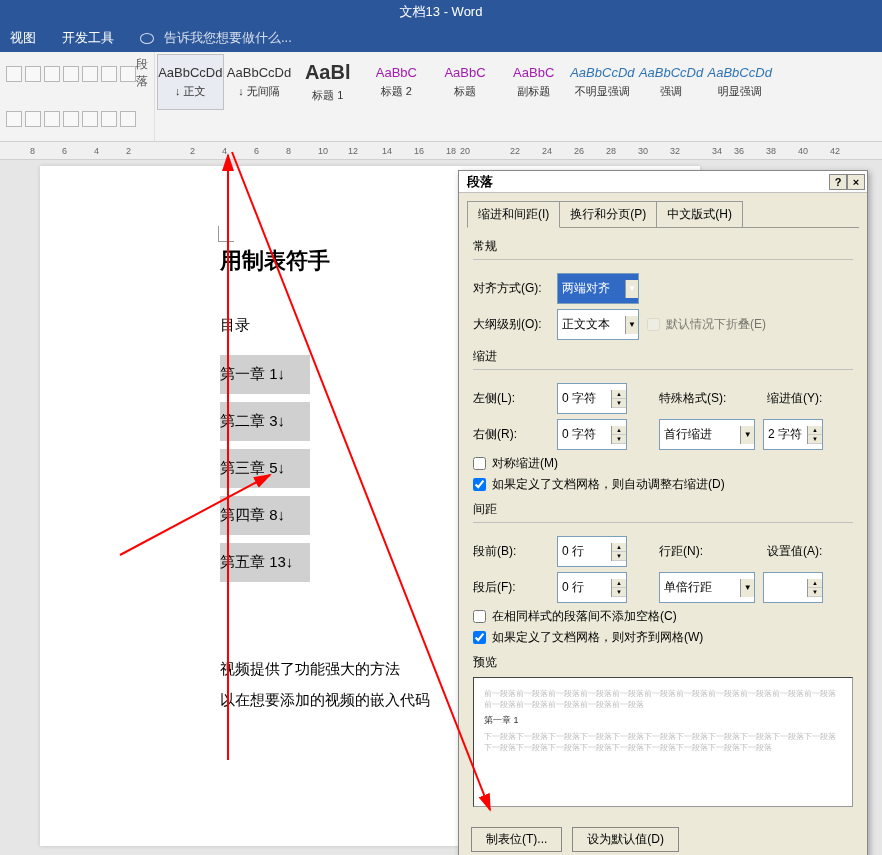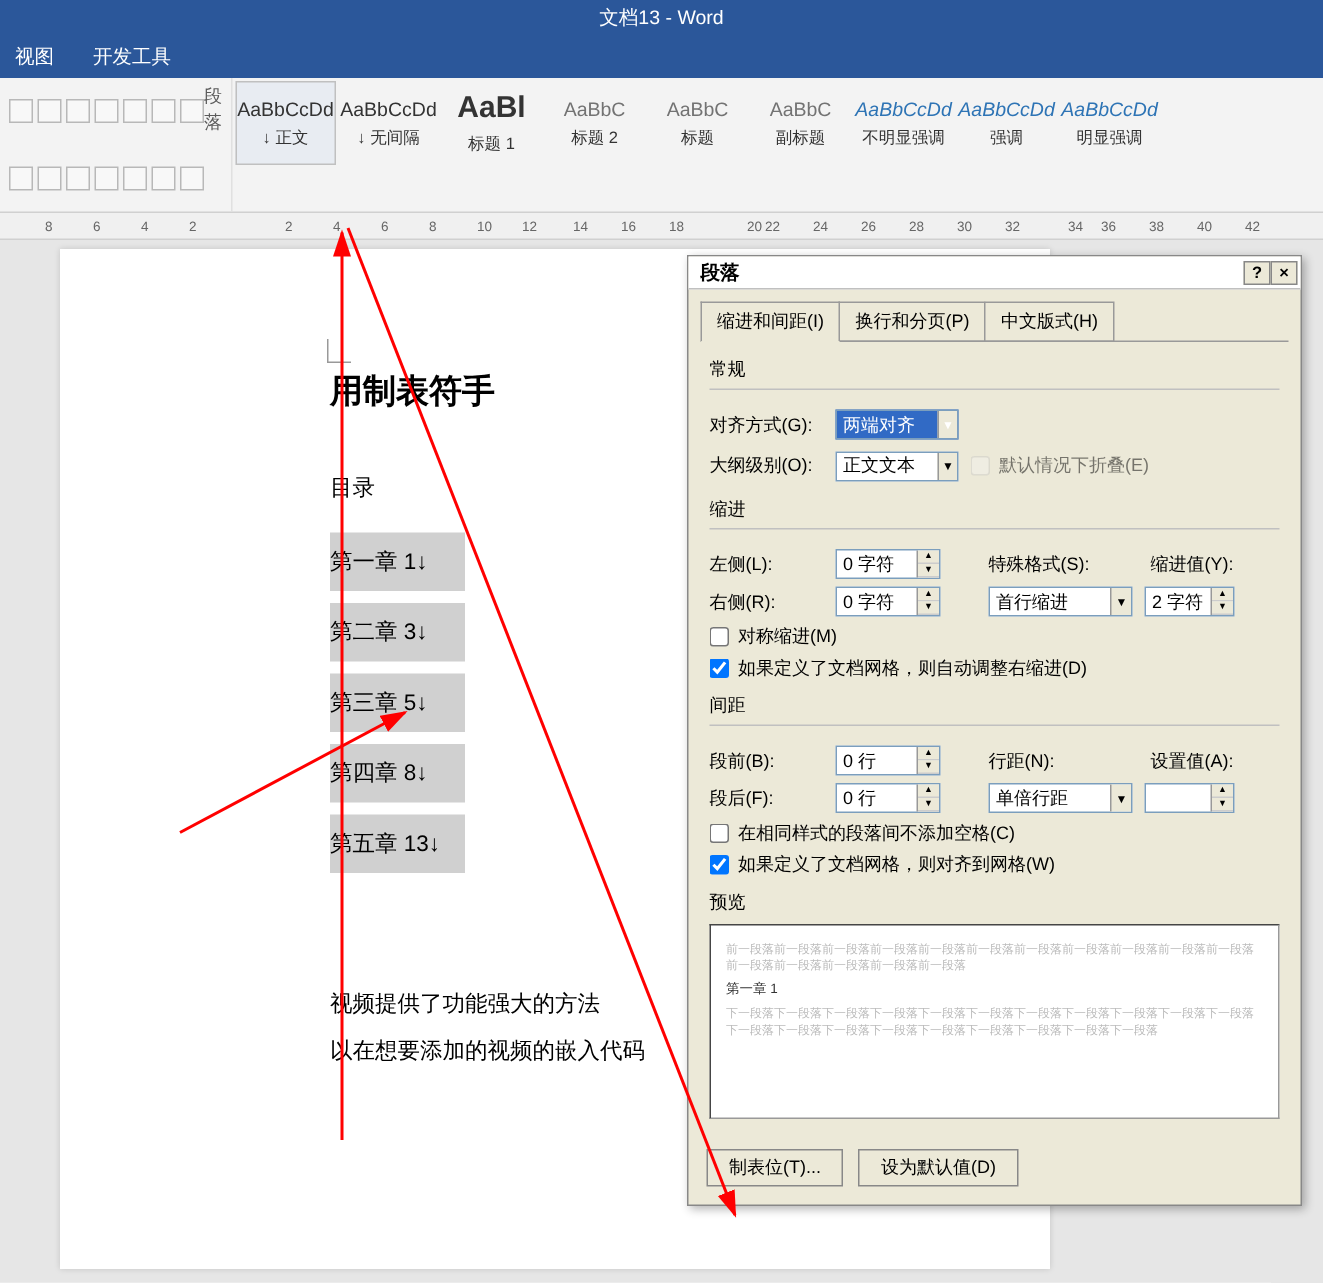--- a/index.html
+++ b/index.html
@@ -16,21 +16,21 @@
 .rib-label { text-align: center; font-size: 12px; color: #5a5a5a; padding: 2px 0; }
 .rib-icons { display: flex; flex-wrap: wrap; gap: 2px; align-items: center; }
 .ico { width: 16px; height: 16px; border: 1px solid #b8b8b8; background: #f8f8f8; }
 .rib-row { display: flex; gap: 3px; align-items: center; }
 
 .styles-gallery { display: flex; gap: 2px; padding: 2px; flex: 1; overflow: hidden; }
 .style-item { width: 68px; height: 56px; border: 1px solid transparent; display: flex; flex-direction: column; align-items: center; justify-content: center; font-size: 11px; cursor: pointer; }
 .style-item.selected { border: 1px solid #c0c0c0; background: #e8ecf2; }
 .style-item .preview { font-size: 13px; color: #333; margin-bottom: 4px; }
 .style-item .big { font-size: 20px; font-weight: bold; }
-.style-item .blue { color: #737373; }
+.style-item .blue { color: #a21caf; }
 .style-item .italic { font-style: italic; color: #2e74b5; }
 .style-item .name { color: #333; font-size: 11px; }
 
 .ruler { height: 18px; background: #f0f0f0; border-bottom: 1px solid #d0d0d0; display: flex; align-items: center; font-size: 9px; color: #666; position: relative; padding-left: 30px; }
 .ruler-num { position: absolute; }
 
 .doc-area { background: #e6e6e6; position: relative; height: 695px; }
 .page { background: #fff; width: 660px; margin-left: 40px; margin-top: 6px; padding: 80px 60px 40px 180px; min-height: 680px; position: relative; box-shadow: 0 0 4px rgba(0,0,0,0.15); }
 .page-corner { width: 16px; height: 16px; border-left: 1px solid #999; border-bottom: 1px solid #999; position: absolute; left: 178px; top: 60px; }
 .doc-title { font-size: 22px; font-weight: bold; margin-bottom: 40px; }
@@ -45,21 +45,21 @@
 .dlg-btn { width: 18px; height: 16px; border: 1px solid #888; background: #ece9d8; font-size: 11px; display: flex; align-items: center; justify-content: center; font-weight: bold; cursor: pointer; }
 .dlg-tabs { display: flex; padding: 8px 8px 0; }
 .dlg-tab { padding: 4px 10px; border: 1px solid #999; background: #ece9d8; margin-right: -1px; position: relative; font-size: 12px; cursor: pointer; }
 .dlg-tab.active { background: #ece9d8; border-bottom-color: #ece9d8; z-index: 2; }
 .dlg-tab-line { border-top: 1px solid #999; margin: -1px 8px 0; position: relative; z-index: 1; }
 .dlg-body { padding: 8px 14px; }
 .fieldset-label { font-size: 12px; padding: 2px 0; }
 .fieldset { border-top: 1px solid #c0c0c0; margin-top: 2px; padding-top: 8px; margin-bottom: 6px; }
 .form-row { display: flex; align-items: center; gap: 8px; margin: 5px 0; }
 .form-label { width: 76px; }
-.combo { display: flex; align-items: center; border: 1px solid #7b9ebd; background: #fff; height: 20px; font-size: 12px; }
+.combo { display: flex; align-items: center; border: 1px solid #7b9ebd; background: #fff; height: 31px; font-size: 12px; }
 .combo.sel { background: #316ac5; color: #fff; }
 .combo input { border: none; outline: none; width: 100%; padding: 0 4px; font-size: 12px; background: transparent; color: inherit; }
 .combo .dd { width: 16px; height: 18px; background: #ece9d8; border-left: 1px solid #999; display: flex; align-items: center; justify-content: center; font-size: 8px; cursor: pointer; }
 .spinner { display: flex; flex-direction: column; border-left: 1px solid #999; }
 .spinner span { width: 14px; height: 9px; background: #ece9d8; display: flex; align-items: center; justify-content: center; font-size: 6px; cursor: pointer; border-bottom: 1px solid #ccc; }
 .checkbox { display: flex; align-items: center; gap: 6px; margin: 4px 0; }
 .checkbox input { width: 13px; height: 13px; }
 .preview-box { border: 1px inset #999; background: #fff; height: 130px; margin: 4px 0; padding: 10px; font-size: 8px; color: #bbb; overflow: hidden; }
 .preview-box .mid { color: #333; font-size: 9px; margin: 4px 0; }
 .dlg-footer { display: flex; padding: 8px 12px 12px; gap: 10px; }
@@ -70,20 +70,24 @@
 </head>
 <body>
 
 <div class="titlebar">
   <span>文档13 - Word</span>
 </div>
 
 <div class="ribbon-tabs">
   <span>视图</span>
   <span>开发工具</span>
+  <span class="tell-me">
+    <span class="lightbulb"></span>
+    <span>告诉我您想要做什么...</span>
+  </span>
 </div>
 
 <div class="ribbon">
   <div class="rib-group" style="width:240px">
     <div class="rib-icons">
       <div class="rib-row">
         <span class="ico"></span>
         <span class="ico"></span>
         <span class="ico"></span>
         <span class="ico"></span>
@@ -154,21 +158,21 @@
     <span class="ruler-num" style="left: 158px;"></span>
     <span class="ruler-num" style="left: 190px;">2</span>
     <span class="ruler-num" style="left: 222px;">4</span>
     <span class="ruler-num" style="left: 254px;">6</span>
     <span class="ruler-num" style="left: 286px;">8</span>
     <span class="ruler-num" style="left: 318px;">10</span>
     <span class="ruler-num" style="left: 348px; text-align: center;">12</span>
     <span class="ruler-num" style="left: 382px;">14</span>
     <span class="ruler-num" style="left: 414px;">16</span>
     <span class="ruler-num" style="left: 446px;">18</span>
-    <span class="ruler-num" style="left: 498px;">20</span>
+    <span class="ruler-num" style="left: 460px;">20</span>
     <span class="ruler-num" style="left: 510px;">22</span>
     <span class="ruler-num" style="left: 542px;">24</span>
     <span class="ruler-num" style="left: 574px;">26</span>
     <span class="ruler-num" style="left: 606px;">28</span>
     <span class="ruler-num" style="left: 638px;">30</span>
     <span class="ruler-num" style="left: 670px;">32</span>
     <span class="ruler-num" style="left: 712px;">34</span>
     <span class="ruler-num" style="left: 734px;">36</span>
     <span class="ruler-num" style="left: 766px;">38</span>
     <span class="ruler-num" style="left: 798px;">40</span>

